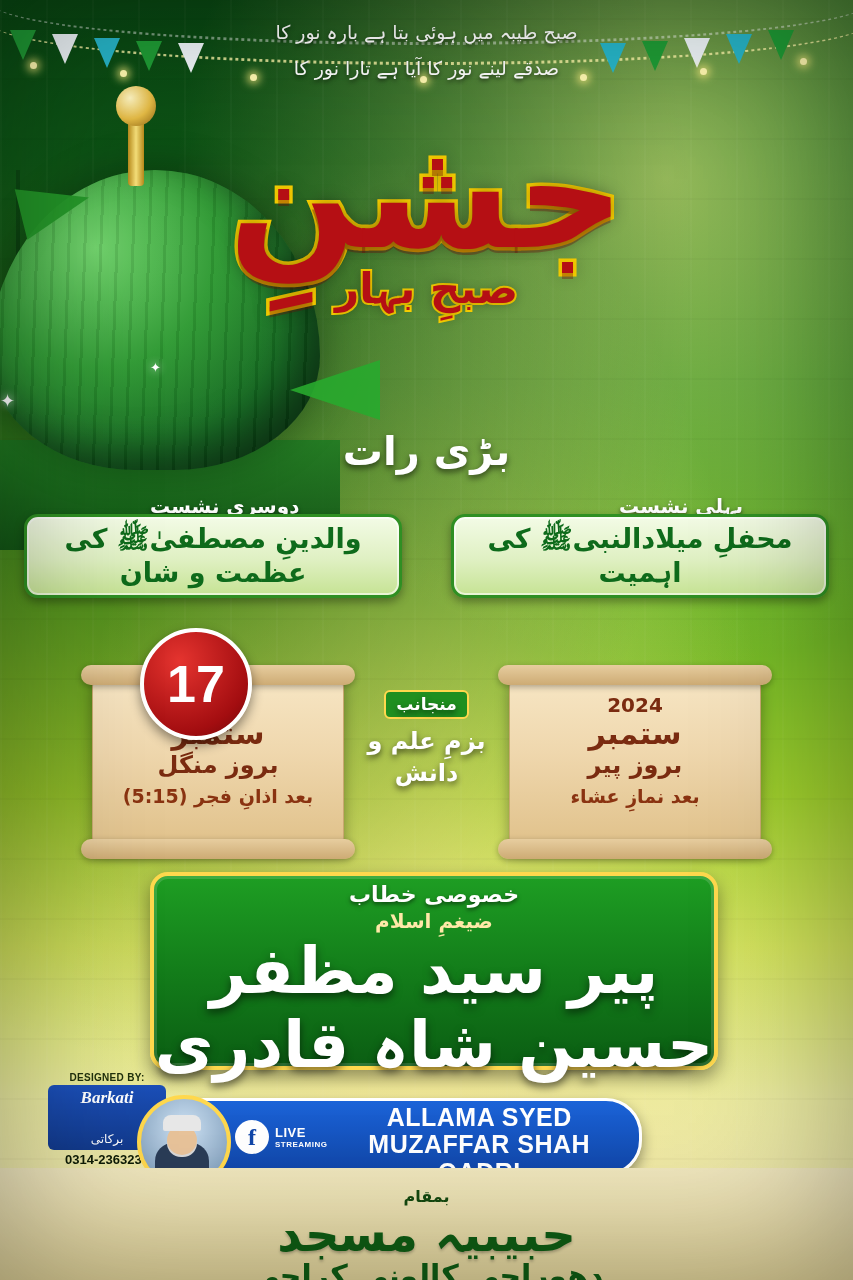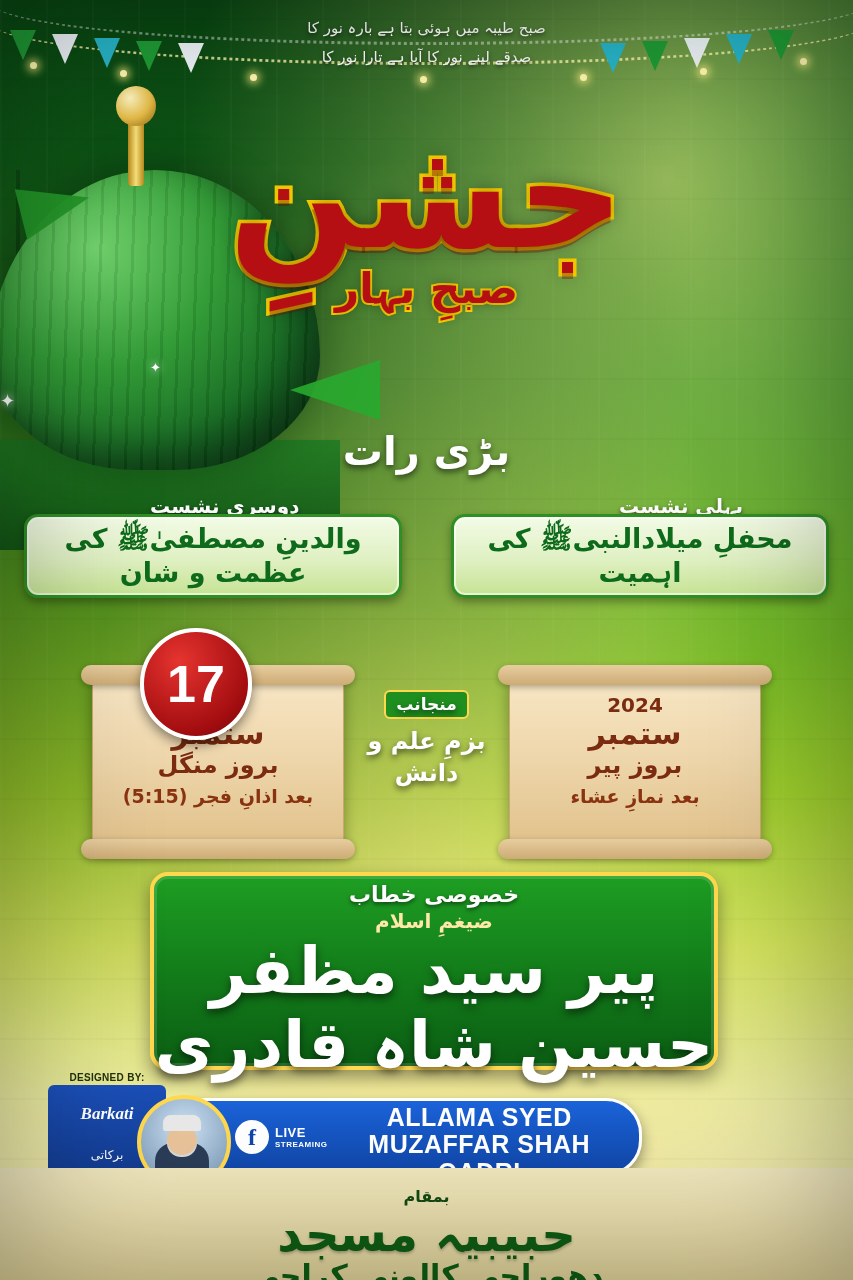--- a/index.html
+++ b/index.html
@@ -66,21 +66,21 @@
   .bunting{position:absolute;left:0;top:0;width:853px;height:110px;}
   .buntline{position:absolute;left:-10px;top:22px;width:880px;height:40px;border-bottom:3px dotted rgba(255,248,170,.8);border-radius:0 0 50% 50%/0 0 100% 100%;}
   .buntline.b2{top:2px;border-bottom-color:rgba(255,255,255,.45);}
   .pennant{position:absolute;width:0;height:0;border-left:13px solid transparent;border-right:13px solid transparent;border-top:30px solid #1f9c35;}
   .pennant.alt{border-top-color:#eef5f8;}
   .pennant.alt2{border-top-color:#27b6c9;}
   .bulb{position:absolute;width:7px;height:7px;border-radius:50%;background:#fff8b0;box-shadow:0 0 8px 3px rgba(255,240,130,.8);}
   
   .couplet{
     position:absolute;top:14px;left:0;width:853px;text-align:center;
-    direction:rtl;color:#fff;font-size:15px;line-height:1.9;
+    direction:rtl;color:#fff;font-size:19px;line-height:1.9;
     text-shadow:0 2px 4px rgba(0,0,0,.6);
     font-family:"DejaVu Sans","Liberation Sans",sans-serif;
   }
   
   .title-block{
     position:absolute;top:120px;left:0;width:853px;text-align:center;direction:rtl;
   }
   .title-main{
     font-family:"DejaVu Sans","Liberation Sans",sans-serif;
     font-size:150px;line-height:1.0;font-weight:bold;
@@ -193,21 +193,21 @@
     font-size:64px;font-weight:bold;color:#ffffff;line-height:1.15;
     text-shadow:0 4px 8px rgba(0,0,0,.55);
   }
   
   .designer{
     position:absolute;left:48px;top:1072px;width:118px;height:80px;text-align:center;
   }
   .designer .dlabel{font-size:10px;font-weight:bold;color:#20310c;letter-spacing:.3px;}
   .designer .dbox{
     margin-top:2px;background:linear-gradient(180deg,#1b4fb8,#123a8c);
-    border-radius:6px;color:#fff;padding:19px 4px;
+    border-radius:6px;color:#fff;padding:3px 4px;
   }
   .designer .dbrand{font-family:"Liberation Serif",serif;font-style:italic;font-size:17px;font-weight:bold;}
   .designer .durdu{font-family:Liberation Serif, serif;font-size:12px;margin-top:24px;}
   .designer .dphone{font-size:13px;font-weight:bold;color:#0d1b05;margin-top:2px;}
   
   .livebar{
     position:absolute;left:168px;top:1098px;width:468px;height:72px;
     background:linear-gradient(180deg,#1b63d8,#1146a8);
     border:3px solid #ffffff;border-radius:36px;
     box-shadow:0 6px 14px rgba(0,0,0,.4);

